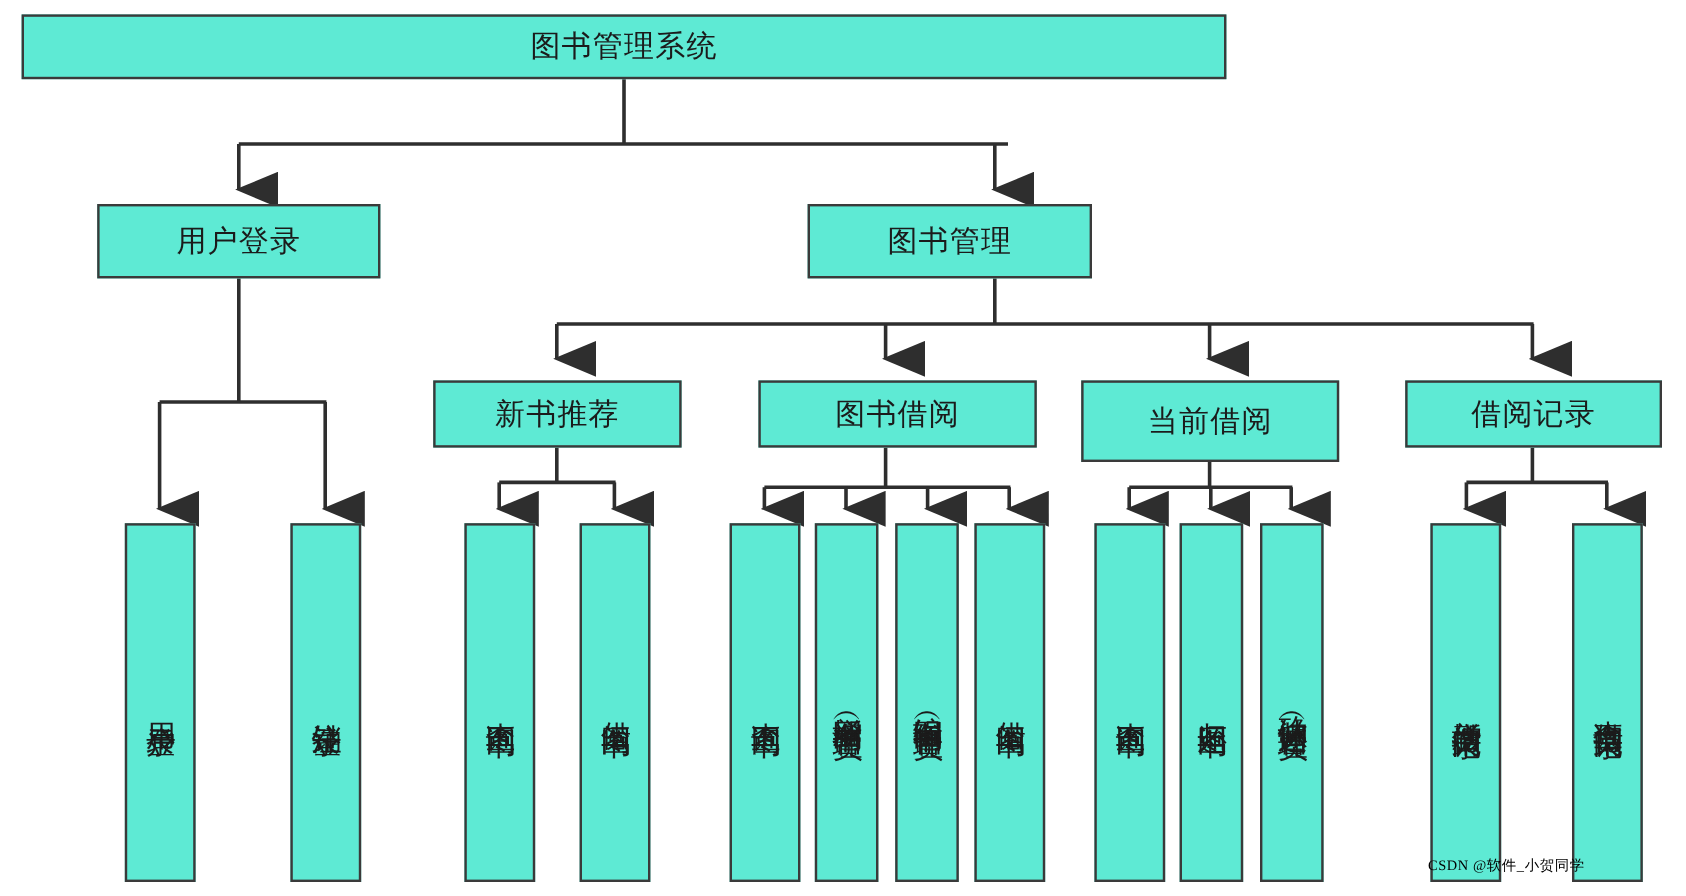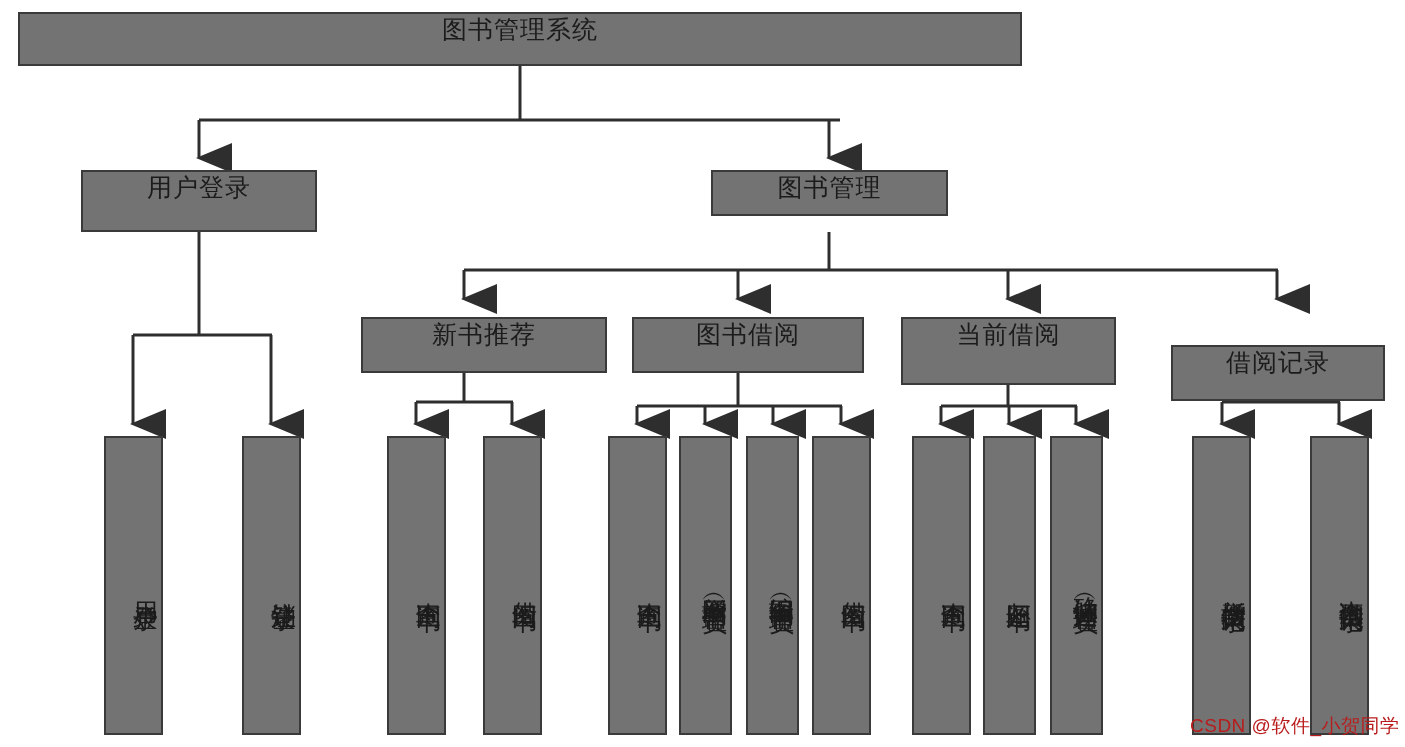--- a/index.html
+++ b/index.html
@@ -22,22 +22,23 @@
     left: 0;
     top: 0;
     width: 1405px;
     height: 747px;
     pointer-events: none;
   }
   .node {
     position: absolute;
     box-sizing: border-box;
     border: 2.5px solid #3a3a3a;
-    background: #737373;
+    background: #5eead4;
     display: flex;
+    align-items: center;
     justify-content: center;
     color: #1b1b1b;
   }
   .node.horiz {
     font-size: 25px;
     letter-spacing: 1px;
     line-height: 1.2;
   }
   .node.vert {
     writing-mode: vertical-rl;
@@ -51,24 +52,25 @@
   .node.vert span {
     writing-mode: vertical-rl;
     text-orientation: upright;
     display: block;
     white-space: normal;
   }
   #watermark {
     position: absolute;
     left: 1190px;
     top: 713px;
-    font-size: 19px;
-    color: #b91c1c;
+    font-size: 12px;
+    color: #000000;
     letter-spacing: 0.5px;
     white-space: nowrap;
+    font-family: Liberation Serif, serif;
   }
 </style>
 </head>
 <body>
 
 <div id="canvas">
 
   <svg class="edges" viewBox="0 0 1405 747">
     <defs>
       <marker id="arrow" viewBox="0 0 10 12" refX="5" refY="11" markerWidth="10" markerHeight="12" orient="auto-start-reverse">
@@ -122,34 +124,34 @@
     </g>
   </svg>
 
   <div class="node horiz" style="left:18px; top:12px; width:1004px; height:54px;">
     <span>图书管理系统</span>
   </div>
 
   <div class="node horiz" style="left:81px; top:170px; width:236px; height:62px;">
     <span>用户登录</span>
   </div>
-  <div class="node horiz" style="left:711px; top:170px; width:237px; height:46px;">
+  <div class="node horiz" style="left:673px; top:170px; width:237px; height:62px;">
     <span>图书管理</span>
   </div>
 
-  <div class="node horiz" style="left:361px; top:317px; width:246px; height:56px;">
+  <div class="node horiz" style="left:361px; top:317px; width:207px; height:56px;">
     <span>新书推荐</span>
   </div>
   <div class="node horiz" style="left:632px; top:317px; width:232px; height:56px;">
     <span>图书借阅</span>
   </div>
   <div class="node horiz" style="left:901px; top:317px; width:215px; height:68px;">
     <span>当前借阅</span>
   </div>
-  <div class="node horiz" style="left:1171px; top:317px; width:214px; height:56px;margin-top:28px;">
+  <div class="node horiz" style="left:1171px; top:317px; width:214px; height:56px;">
     <span>借阅记录</span>
   </div>
 
   <div class="node vert" style="left:104px; top:436px; width:59px; height:299px;">
     <span>用户登录</span>
   </div>
   <div class="node vert" style="left:242px; top:436px; width:59px; height:299px;">
     <span>注销登录</span>
   </div>
 

